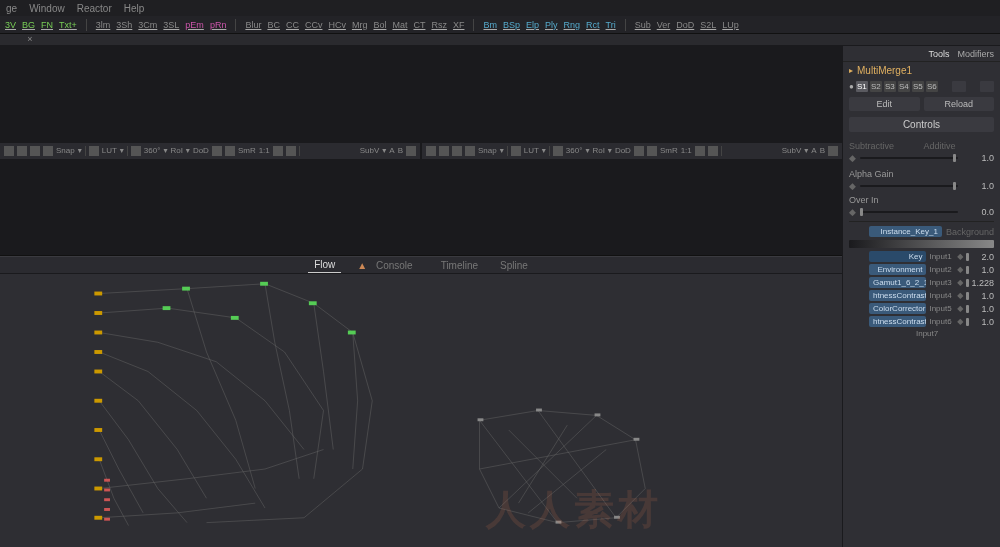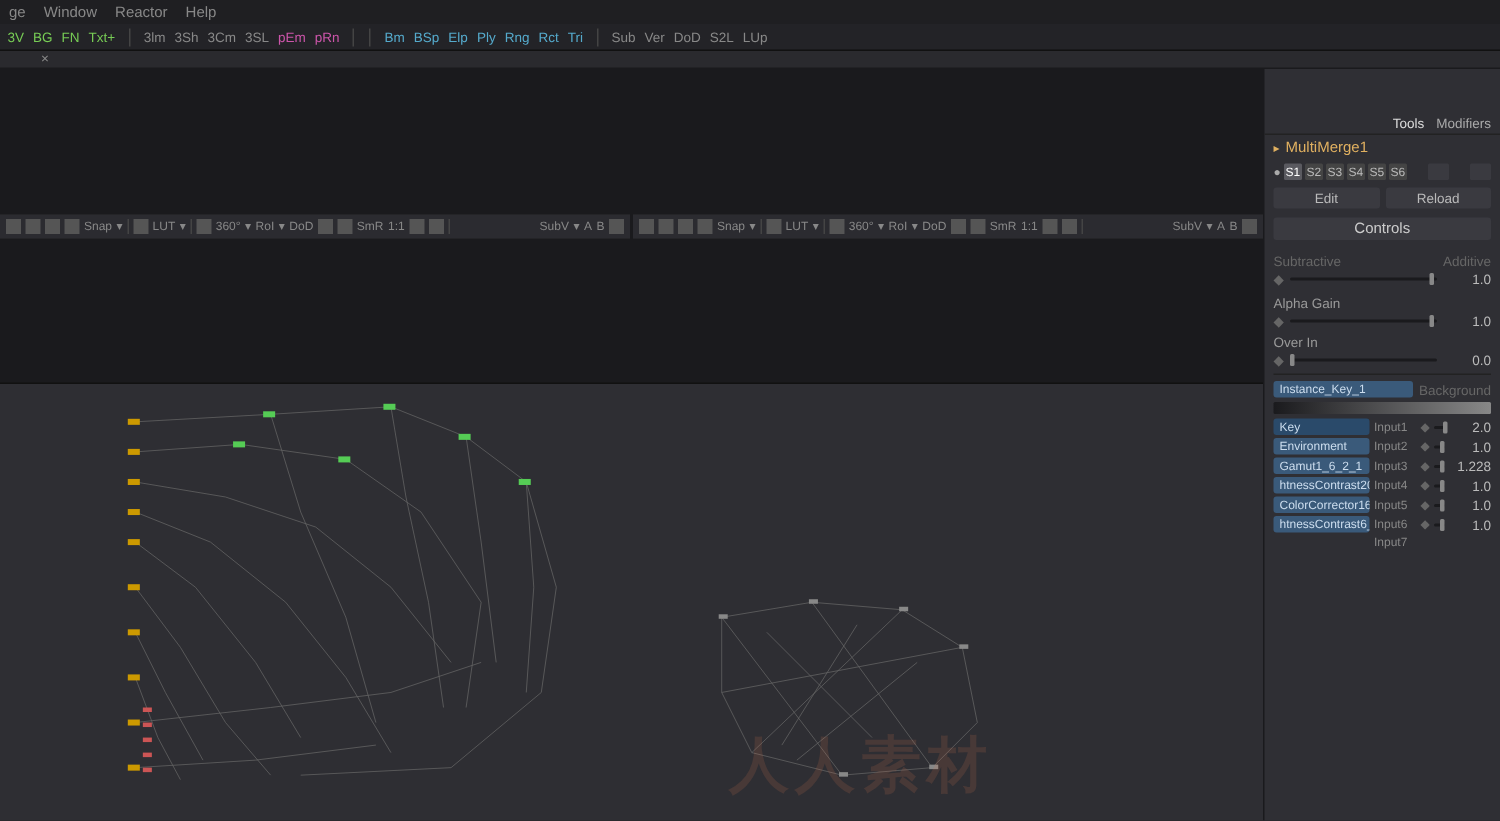--- a/index.html
+++ b/index.html
@@ -1,20 +1,20 @@
 <!DOCTYPE html>
 <html><head>
 <meta charset="utf-8">
 <style>
 * { margin: 0; padding: 0; box-sizing: border-box; font-family: "Segoe UI", Arial, sans-serif; }
 body { background: #2a2a2e; color: #aaa; font-size: 10px; width: 1000px; height: 547px; overflow: hidden; display: flex; flex-direction: column; }
 .menubar { height: 16px; display: flex; align-items: center; padding: 0 6px; gap: 12px; background: #1f1f22; color: #888; font-size: 10px; }
 .menubar span { cursor: default; }
 .shelf { height: 18px; display: flex; align-items: center; padding: 0 4px; gap: 6px; background: #232327; overflow: hidden; font-size: 9px; border-bottom: 1px solid #111; }
-.shelf .grp { display: flex; gap: 4px; align-items: center; }
+.shelf .grp { display: flex; gap: 4px; align-items: center; text-decoration: underline; }
 .shelf .sep { width: 1px; height: 12px; background: #444; margin: 0 2px; }
 .shelf .tool { color: #888; padding: 0 1px; cursor: default; }
 .tabstrip { height: 12px; background: #2a2a2e; border-bottom: 1px solid #1a1a1d; display:flex; }
 .tab-x { width:20px; text-align:center; color:#888; font-size:9px; margin-left:20px;}
 .main { flex: 1; display: flex; min-height: 0; }
 .center { flex: 1; display: flex; flex-direction: column; min-width: 0; }
 .viewers { height: 210px; display: flex; gap: 2px; background: #1a1a1d; border-bottom: 1px solid #111; align-items: center; }
 .viewer { flex: 1; display: flex; flex-direction: column; background: #222; position: relative; }
 .view-img { flex: 1; background: #0a2a2e; position: relative; overflow:hidden; }
 .view-img.alpha { background: repeating-conic-gradient(#555 0% 25%, #777 0% 50%) 0/18px 18px; }
@@ -22,21 +22,21 @@
 .vtoolbar { height: 16px; background: #2b2b30; display: flex; align-items: center; gap: 3px; padding: 0 4px; font-size: 8px; color: #888; overflow: hidden; white-space: nowrap; }
 .vtoolbar .ico { width: 10px; height: 10px; background: #555; display:inline-block; }
 .vtoolbar .sep { width:1px; height:10px; background:#444; }
 .flowhdr { height: 18px; display: flex; align-items: center; gap: 10px; padding: 0 10px; background: #2b2b30; font-size: 10px; border-top: 1px solid #3a3a3f; border-bottom: 1px solid #1a1a1d; justify-content:center;}
 .flowhdr span { color: #777; padding: 2px 6px; }
 .flowhdr span.active { color: #ddd; border-bottom: 1px solid #ccc; }
 .flow { flex: 1; background: #2e2e33; position: relative; overflow: hidden; }
 .flow svg { position: absolute; inset: 0; }
 .watermark { position: absolute; right: 180px; bottom: 10px; font-size: 40px; color: rgba(220,120,80,0.15); font-weight: bold; letter-spacing: 4px; pointer-events:none; }
 .inspector { width: 158px; background: #2f2f34; border-left: 1px solid #1a1a1d; display: flex; flex-direction: column; font-size: 9px; overflow:hidden; }
-.insp-toptabs { height: 16px; display: flex; justify-content: flex-end; gap: 8px; padding: 0 6px; align-items: center; color: #aaa; border-bottom:1px solid #222;margin-top:28px;}
+.insp-toptabs { height: 16px; display: flex; justify-content: flex-end; gap: 8px; padding: 0 6px; align-items: center; color: #aaa; border-bottom:1px solid #222;}
 .insp-toptabs span:first-child { color:#ddd; }
 .node-title { padding: 3px 6px; color: #e0b060; font-size: 10px; display:flex; align-items:center; gap:4px;}
 .node-title .tri { color:#e0b060; font-size:8px;}
 .vers-row { display:flex; gap:2px; padding:2px 6px; align-items:center; font-size:8px;}
 .vers-row .vb { width:12px; height:11px; background:#444; color:#bbb; display:flex; align-items:center; justify-content:center; border-radius:1px;}
 .vers-row .vb.active { background:#5a5a60; color:#fff;}
 .vers-row .iconbtn { width:14px; height:11px; background:#3a3a40; margin-left:auto; border-radius:1px;}
 .btn-row { display:flex; gap:4px; padding:3px 6px;}
 .btn { flex:1; background:#3a3a40; color:#bbb; text-align:center; padding:2px 0; border-radius:2px; font-size:9px;}
 .section-tab { background:#3a3a40; color:#ccc; text-align:center; padding:2px; margin:3px 6px; border-radius:2px; font-size:10px;}
@@ -44,21 +44,21 @@
 .ctl-row { display: flex; align-items: center; gap: 4px; margin: 2px 0; }
 .ctl-label { color: #999; flex:1; font-size:9px; }
 .ctl-label.dim { color:#666; }
 .dropdown { flex:1; background: #1e1e22; color: #bbb; padding: 1px 4px; border-radius: 2px; font-size: 9px; display:flex; justify-content:space-between; align-items:center;}
 .dropdown .arr{ font-size:7px; color:#777;}
 .slider-row { display:flex; align-items:center; gap:4px; margin:2px 0;}
 .slider { flex:1; height:2px; background:#1a1a1d; position:relative; border-radius:1px;}
 .slider .thumb { position:absolute; top:-3px; width:3px; height:8px; background:#888; border-radius:1px;}
 .slider-val { width:32px; text-align:right; color:#bbb; font-size:9px;}
 .gradient-bar { height:8px; margin:3px 0; background:linear-gradient(to right,#1a1a1d,#888); border-radius:1px;}
-.input-chip { background:#3a5a7a; color:#cde; padding:1px 4px; border-radius:2px; font-size:8px; width:64px; text-align:left; overflow:hidden; white-space:nowrap;}
+.input-chip { background:#3a5a7a; color:#cde; padding:1px 4px; border-radius:2px; font-size:8px; width:64px; text-align:right; overflow:hidden; white-space:nowrap;margin-left:20px;}
 .input-chip.key { background:#2a4a6a;}
 .input-chip.inst { background:#3a5a7a; width:100px;}
 .input-row { display:flex; align-items:center; gap:3px; margin:2px 0;}
 .input-lbl { color:#888; font-size:8px; width:28px;}
 .input-row .slider { flex:1;}
 .input-row .slider-val { width:28px;}
 .hr { height:1px; background:#222; margin:4px 0;}
 </style>
 </head>
 <body>
@@ -80,20 +80,33 @@
   <span class="sep"></span>
   <div class="grp">
     <span class="tool" style="color:#888">3lm</span>
     <span class="tool" style="color:#888">3Sh</span>
     <span class="tool" style="color:#888">3Cm</span>
     <span class="tool" style="color:#888">3SL</span>
     <span class="tool" style="color:#c5a">pEm</span>
     <span class="tool" style="color:#c5a">pRn</span>
   </div>
   <span class="sep"></span>
+  <div class="grp">
+    <span class="tool">Blur</span>
+    <span class="tool">BC</span>
+    <span class="tool">CC</span>
+    <span class="tool">CCv</span>
+    <span class="tool">HCv</span>
+    <span class="tool">Mrg</span>
+    <span class="tool">Bol</span>
+    <span class="tool">Mat</span>
+    <span class="tool">CT</span>
+    <span class="tool">Rsz</span>
+    <span class="tool">XF</span>
+  </div>
   <span class="sep"></span>
   <div class="grp">
     <span class="tool" style="color:#5ac">Bm</span>
     <span class="tool" style="color:#5ac">BSp</span>
     <span class="tool" style="color:#5ac">Elp</span>
     <span class="tool" style="color:#5ac">Ply</span>
     <span class="tool" style="color:#5ac">Rng</span>
     <span class="tool" style="color:#5ac">Rct</span>
     <span class="tool" style="color:#5ac">Tri</span>
   </div>
@@ -206,20 +219,26 @@
           <span class="sep"></span>
           <span style="margin-left:auto">SubV</span>
             <span>▾</span>
           <span>A</span>
           <span>B</span>
           <span class="ico"></span>
         </div>
       </div>
     </div>
 
+    <div class="flowhdr">
+      <span class="active">Flow</span>
+      <span style="color:#c85">▲ <span>Console</span></span>
+      <span>Timeline</span>
+      <span>Spline</span>
+    </div>
 
     <div class="flow">
       <svg viewBox="0 0 840 280" width="100%" height="100%">
         <g stroke="#666" stroke-width="0.5" fill="none">
           <path d="M90 20 L180 15 L260 10 L310 30 L350 60 L370 130 L360 200 L300 250 L200 255"></path>
           <path d="M90 40 L160 35 L230 45 L280 80 L320 140 L310 210"></path>
           <path d="M90 60 L150 70 L210 90 L260 130 L300 180"></path>
           <path d="M90 80 L140 100 L190 140 L230 190 L260 240"></path>
           <path d="M90 100 L130 130 L170 180 L200 230"></path>
           <path d="M90 130 L120 170 L150 220 L180 255"></path>
@@ -301,21 +320,21 @@
     <div class="btn-row">
       <div class="btn">Edit</div>
       <div class="btn">Reload</div>
     </div>
     <div class="section-tab">Controls</div>
 
     <div class="ctl">
 
       <div class="ctl-row" style="margin-top:4px">
         <span class="ctl-label dim">Subtractive</span>
-        <span class="ctl-label dim" style="text-align:right">Additive</span>
+        <span class="ctl-label dim" style="text-align:left">Additive</span>
       </div>
       <div class="slider-row">
         <span style="color:#666">◆</span>
         <div class="slider">
             <div class="thumb" style="left:95%"></div>
           </div>
         <span class="slider-val">1.0</span>
       </div>
 
       <div class="ctl-label" style="margin-top:6px">Alpha Gain</div>

